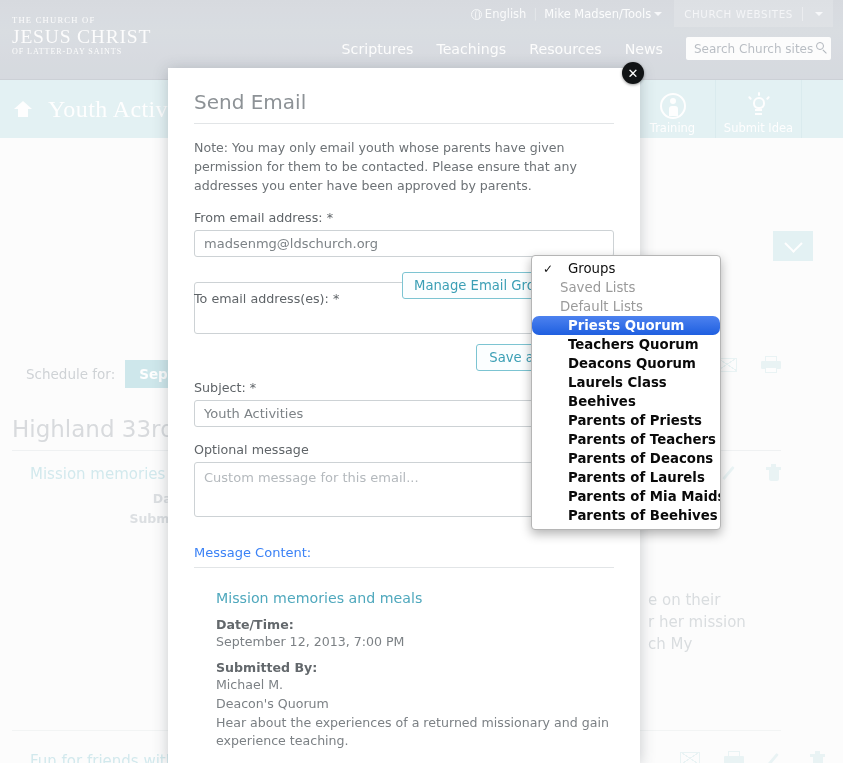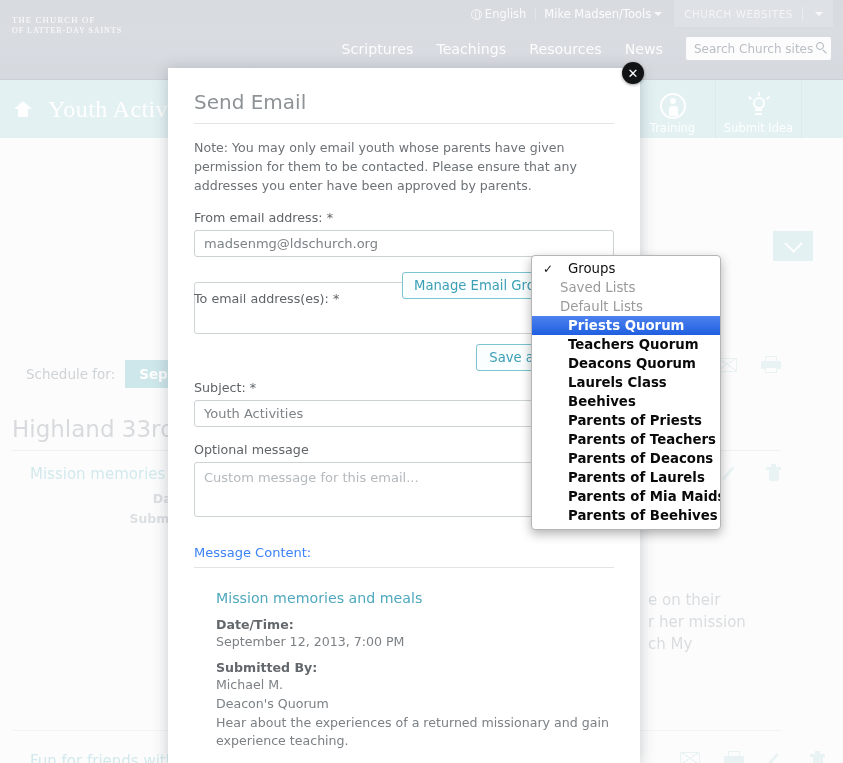--- a/index.html
+++ b/index.html
@@ -262,20 +262,21 @@
     font-family:"DejaVu Sans","Liberation Sans",sans-serif;
   }
   .dd-item.checked { position:relative; font-weight:normal; color:#111; }
   .dd-item.checked::before {
     content:"\2713"; position:absolute; left:11px; top:1.5px; font-size:12px; color:#111;
   }
   .dd-item.group-hdr { color:#9a9a9a; font-weight:normal; padding-left:28px; }
   .dd-item.sel {
     background: linear-gradient(to bottom, #4d82ef 0%, #1f5fe0 100%);
     color:#ffffff;
+    border-radius:7px;
   }
 </style>
 </head>
 <body>
 
 <div id="page">
 
   <div class="bg-layer">
 
     <div class="lds-header">
@@ -291,20 +292,21 @@
         </div>
         <div class="cw-box">
           <span>CHURCH WEBSITES</span>
           <span class="cw-sep"></span>
           <span class="caret-dn"></span>
         </div>
       </div>
 
       <div class="lds-logo">
         <div class="ll1">THE CHURCH OF</div>
+        <div class="ll2">JESUS CHRIST</div>
         <div class="ll3">OF LATTER-DAY SAINTS</div>
       </div>
 
       <div class="main-nav">
         <a href="#">Scriptures</a>
         <a href="#">Teachings</a>
         <a href="#">Resources</a>
         <a href="#">News</a>
         <div class="search-wrap">
           <span>Search Church sites</span>

